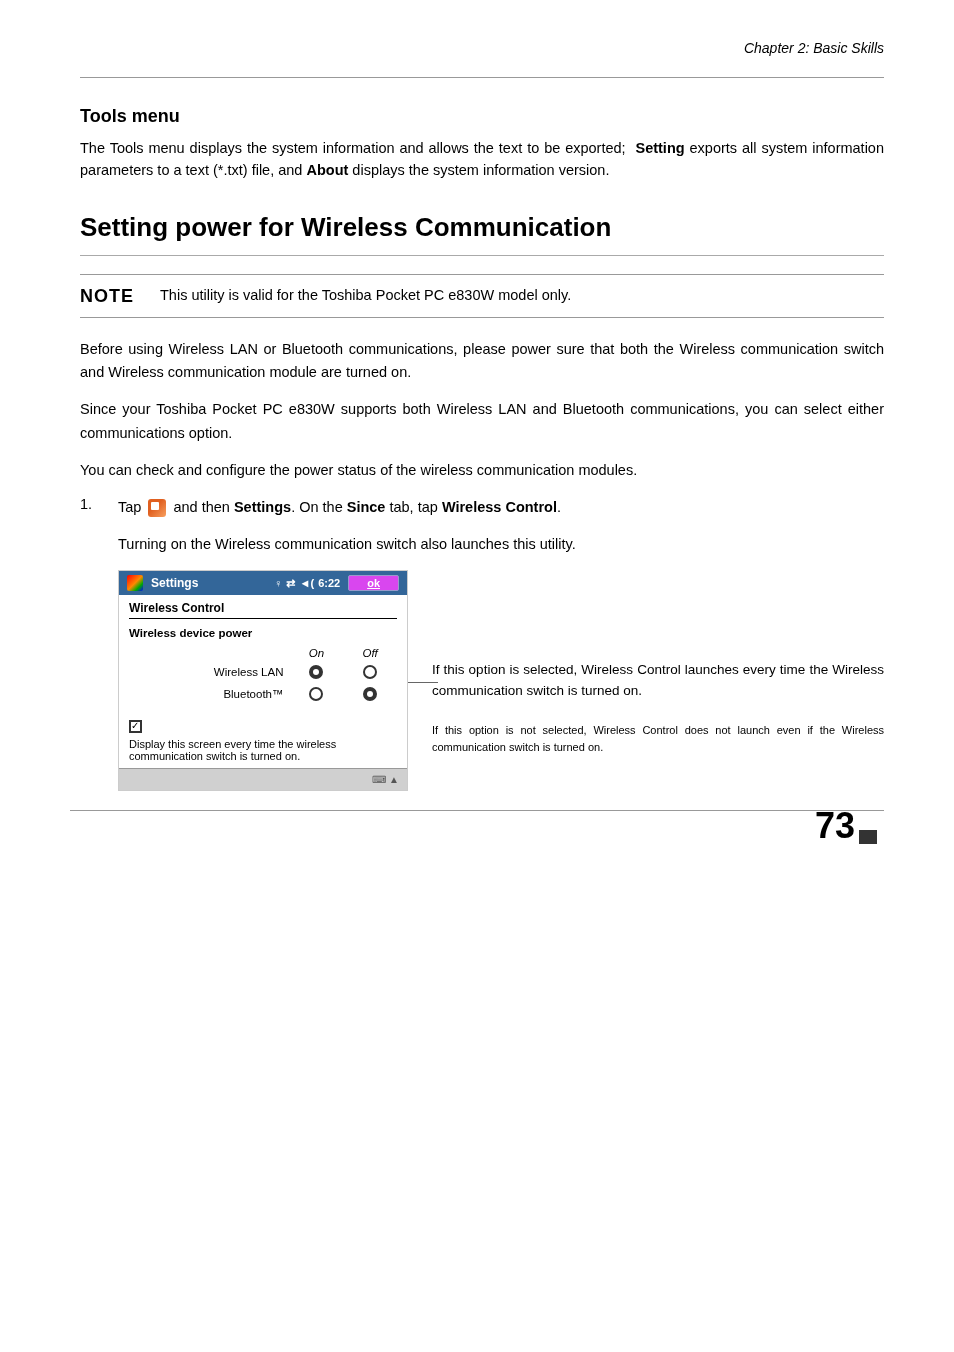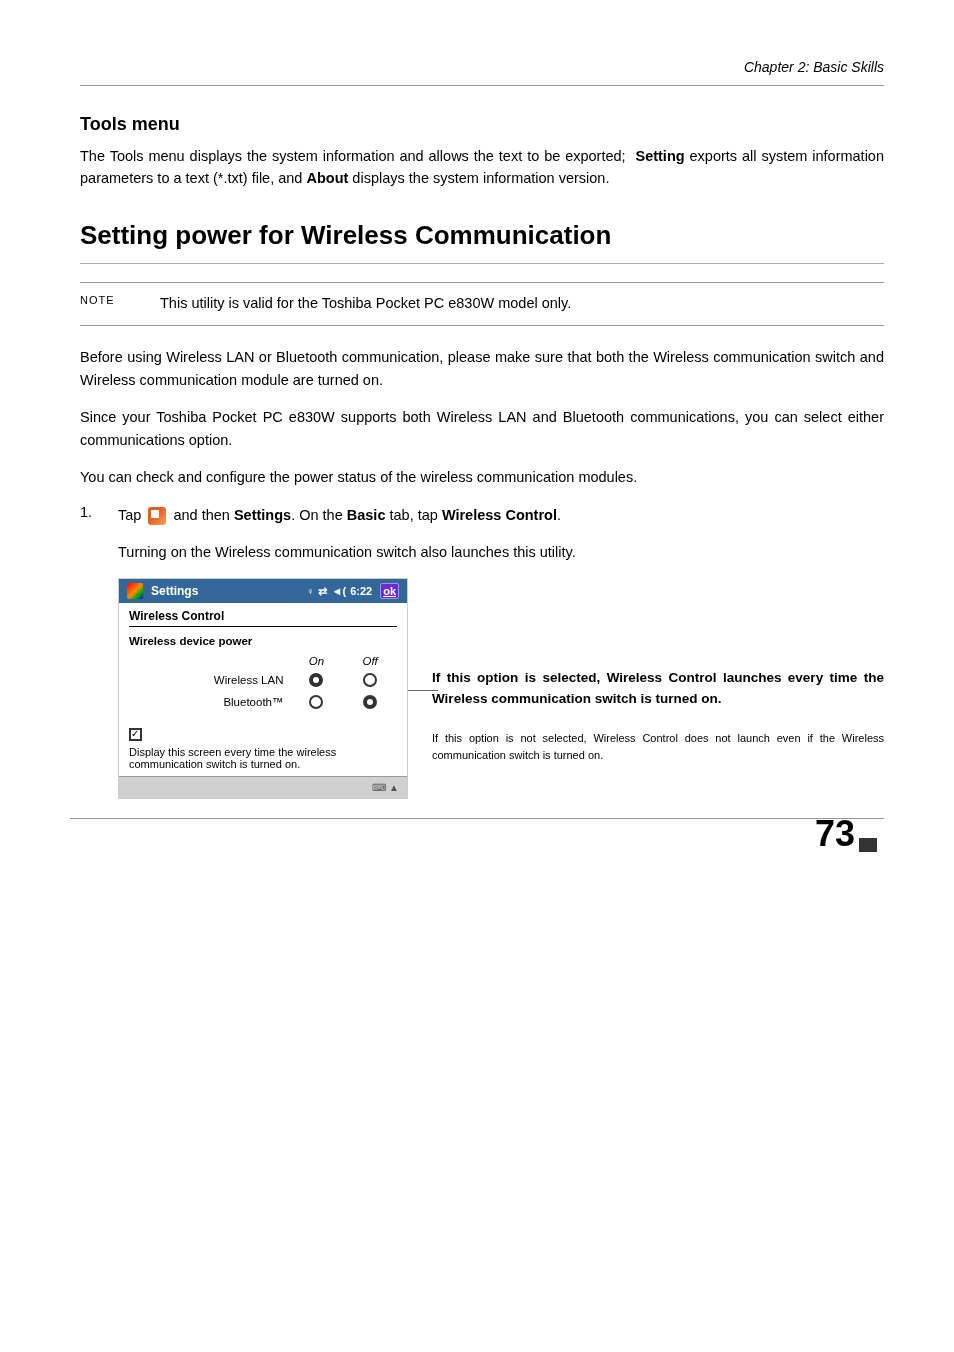--- a/index.html
+++ b/index.html
@@ -15,24 +15,23 @@
     .page-container {
       padding: 40px 70px 60px 80px;
       position: relative;
     }
     
     .chapter-header {
       text-align: right;
       font-style: italic;
       font-size: 14px;
       color: #000;
-      padding-bottom: 10px;
+      padding-bottom: 21px;
       border-bottom: 1px solid #999;
       margin-bottom: 28px;
-      margin-top: 19px;
     }
     
     .tools-menu-title {
       font-size: 18px;
       font-weight: bold;
       margin-bottom: 10px;
     }
     .tools-menu-body {
       font-size: 14.5px;
       line-height: 1.55;
@@ -54,22 +53,22 @@
     .note-box {
       display: flex;
       flex-direction: row;
       border-top: 1px solid #999;
       border-bottom: 1px solid #999;
       padding: 10px 0;
       margin-bottom: 20px;
       align-items: flex-start;
     }
     .note-label {
-      font-weight: normal;
-      font-size: 11px;
+      font-weight: bold;
+      font-size: 18px;
       letter-spacing: 1px;
       min-width: 80px;
       padding-top: 1px;
       text-transform: uppercase;
       font-variant: small-caps;
     }
     .note-text {
       font-size: 14.5px;
       line-height: 1.5;
       text-align: justify;
@@ -168,25 +167,25 @@
       flex-shrink: 0;
     }
     .ds-titlebar .title-text { flex: 1; }
     .ds-titlebar .status-icons {
       display: flex;
       gap: 4px;
       align-items: center;
       font-size: 11px;
     }
     .ds-titlebar .ok-btn {
-      background: #6d28d9;
+      background: #d946ef;
       border: 1px solid #99c;
       color: #fff;
       font-size: 11px;
-      padding: 1px 2px;
+      padding: 1px 18px;
       border-radius: 2px;
       text-decoration: underline;
     }
     .ds-body {
       background: #fff;
       padding: 6px 10px;
     }
     .ds-section-title {
       font-weight: bold;
       font-size: 12px;
@@ -339,29 +338,29 @@
   </div>
 
   <div>
     <div class="section-title">Setting power for Wireless Communication</div>
 
     <div class="note-box">
       <div class="note-label">NOTE</div>
       <div class="note-text">This utility is valid for the Toshiba Pocket PC e830W model only.</div>
     </div>
 
-    <div class="body-para">Before using Wireless LAN or Bluetooth communication, please make sure that both the Wireless communication switch and Wireless communication module are turned on.</div>
+    <div class="body-para">Before using Wireless LAN or Bluetooth communications, please power sure that both the Wireless communication switch and Wireless communication module are turned on.</div>
     <div class="body-para">Since your Toshiba Pocket PC e830W supports both Wireless LAN and Bluetooth communications, you can select either communications option.</div>
     <div class="body-para">You can check and configure the power status of the wireless communication modules.</div>
 
     <ul class="numbered-list">
       <li class="numbered-item">
         <span class="num">1.</span>
         <div class="item-content">
-          Tap <span class="tap-icon"></span> and then <strong>Settings</strong>. On the <strong>Basic</strong> tab, tap <strong>Wireless Control</strong>.
+          Tap <span class="tap-icon"></span> and then <strong>Settings</strong>. On the <strong>Since</strong> tab, tap <strong>Wireless Control</strong>.
         </div>
       </li>
     </ul>
 
     <div class="sub-para">Turning on the Wireless communication switch also launches this utility.</div>
 
     <div class="ui-screenshot-area">
 
       <div class="device-screenshot">
 
@@ -411,21 +410,21 @@
 
         <div class="ds-taskbar">
           <span class="ds-keyboard-icon">⌨ ▲</span>
         </div>
       </div>
 
       <div style="position:relative; flex:1; padding-top: 90px;">
 
         <div style="position:absolute; top:112px; left:-24px; width:30px; height:1px; background:#666;"></div>
 
-        <div class="callout-text" style="margin-bottom:20px; font-size:13.5px; line-height:1.55;font-weight:bold;">If this option is selected, Wireless Control launches every time the Wireless communication switch is turned on.</div>
+        <div class="callout-text" style="margin-bottom:20px; font-size:13.5px; line-height:1.55;">If this option is selected, Wireless Control launches every time the Wireless communication switch is turned on.</div>
 
         <div class="callout-text" style="font-size:11px; line-height:1.55;">If this option is not selected, Wireless Control does not launch even if the Wireless communication switch is turned on.</div>
       </div>
 
     </div>
   </div>
 
   <div class="bottom-rule"></div>
 
   <div class="page-number-area">

